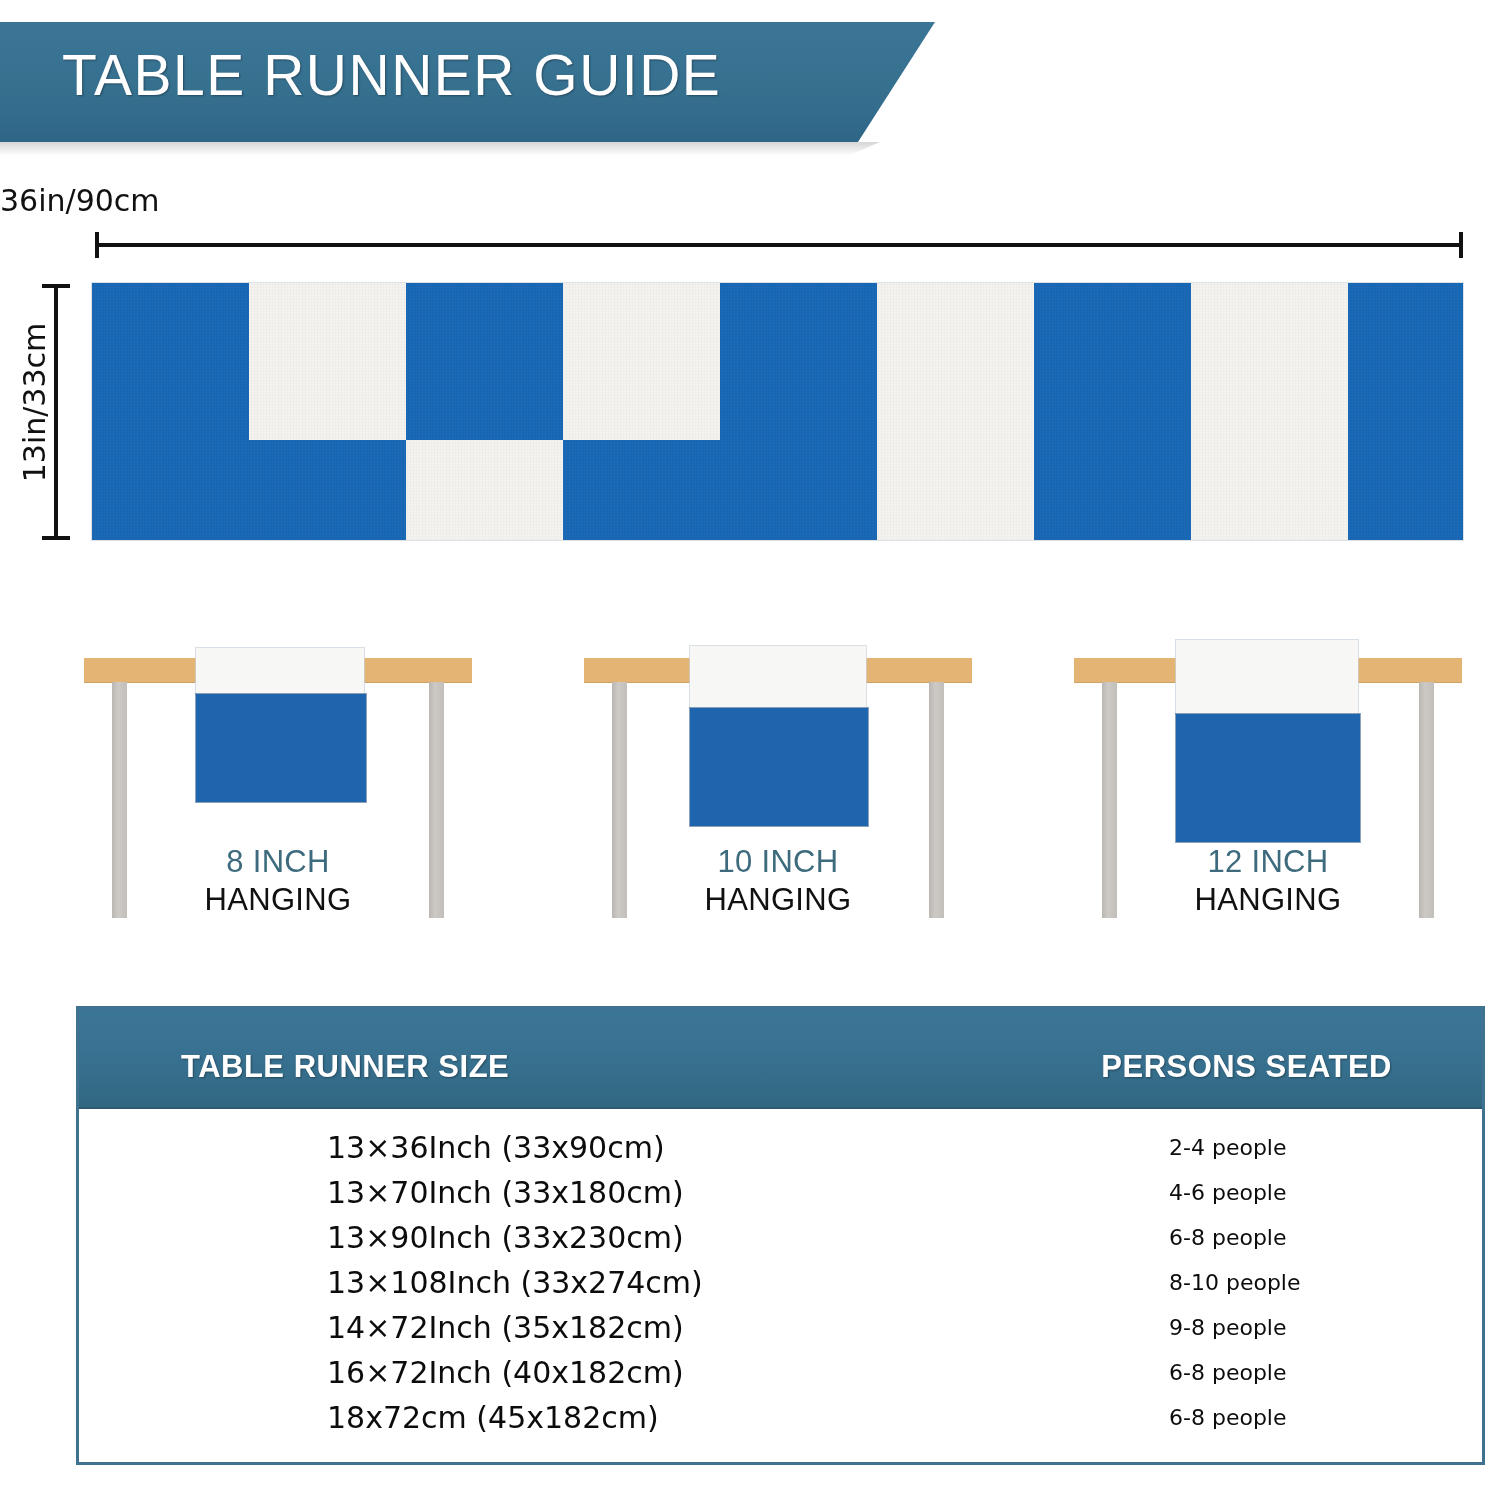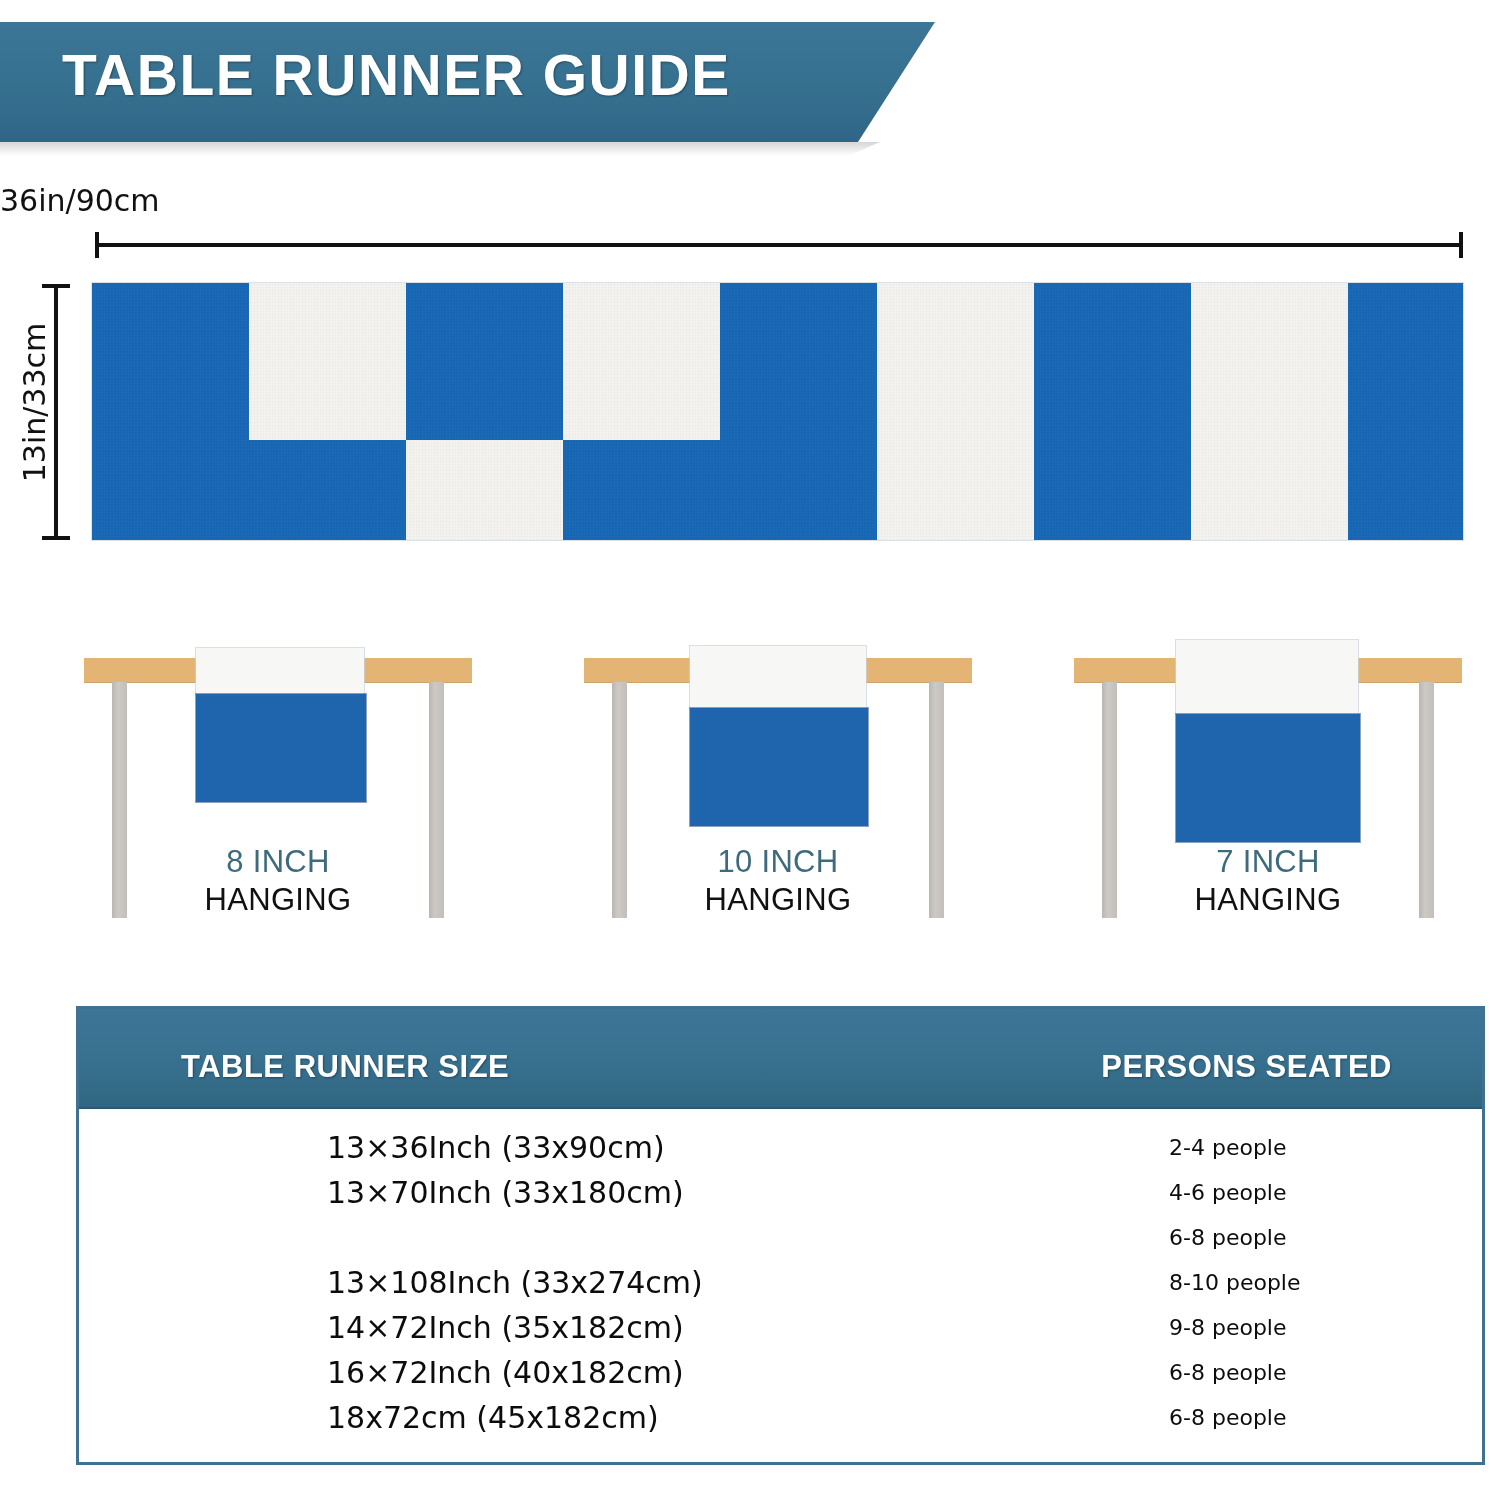--- a/index.html
+++ b/index.html
@@ -25,21 +25,21 @@
     background: linear-gradient(180deg, #3c7697 0%, #36708f 55%, #2f6687 100%);
     -webkit-clip-path: polygon(0 0, 935px 0, 858px 120px, 0 120px);
     clip-path: polygon(0 0, 935px 0, 858px 120px, 0 120px);
     box-shadow: 0 3px 7px rgba(0,0,0,0.18);
   }
   #header-title {
     position: absolute;
     left: 62px;
     top: 42px;
     font-size: 57px;
-    font-weight: bold;
+    font-weight: normal;
     letter-spacing: 1.5px;
     color: #ffffff;
     font-family: "Liberation Sans", sans-serif;
     text-shadow: 1px 1px 2px rgba(0,0,0,0.35);
     white-space: nowrap;
   }
   #header-shadow {
     position: absolute;
     left: 0;
     top: 142px;
@@ -327,39 +327,40 @@
   <div class="cap-label cap-hanging">HANGING</div>
 </div>
 
 <div class="table-fig" id="fig-12">
   <div class="tabletop-l"></div>
   <div class="tabletop-r"></div>
   <div class="leg-l"></div>
   <div class="leg-r"></div>
   <div class="cloth-white" style="left:108px; top:20px; width:182px; height:74px;"></div>
   <div class="cloth-blue" style="left:108px; top:94px; width:184px; height:128px;"></div>
-  <div class="cap-label cap-inch">7 INCH</div>
+  <div class="cap-label cap-inch">12 INCH</div>
   <div class="cap-label cap-hanging">HANGING</div>
 </div>
 
 <div id="size-table">
   <div id="size-table-head">
     <div class="th" id="th-persons">PERSONS SEATED</div>
     <div class="th" id="th-size">TABLE RUNNER SIZE</div>
   </div>
   <div id="size-table-body">
     <div class="size-row">
       <span class="c-size">13×36Inch (33x90cm)</span>
       <span class="c-persons">2-4 people</span>
     </div>
     <div class="size-row">
       <span class="c-size">13×70Inch  (33x180cm)</span>
       <span class="c-persons">4-6 people</span>
     </div>
     <div class="size-row">
+      <span class="c-size">13×90Inch  (33x230cm)</span>
       <span class="c-persons">6-8 people</span>
     </div>
     <div class="size-row">
       <span class="c-size">13×108Inch  (33x274cm)</span>
       <span class="c-persons">8-10 people</span>
     </div>
     <div class="size-row">
       <span class="c-size">14×72Inch (35x182cm)</span>
       <span class="c-persons">9-8 people</span>
     </div>

